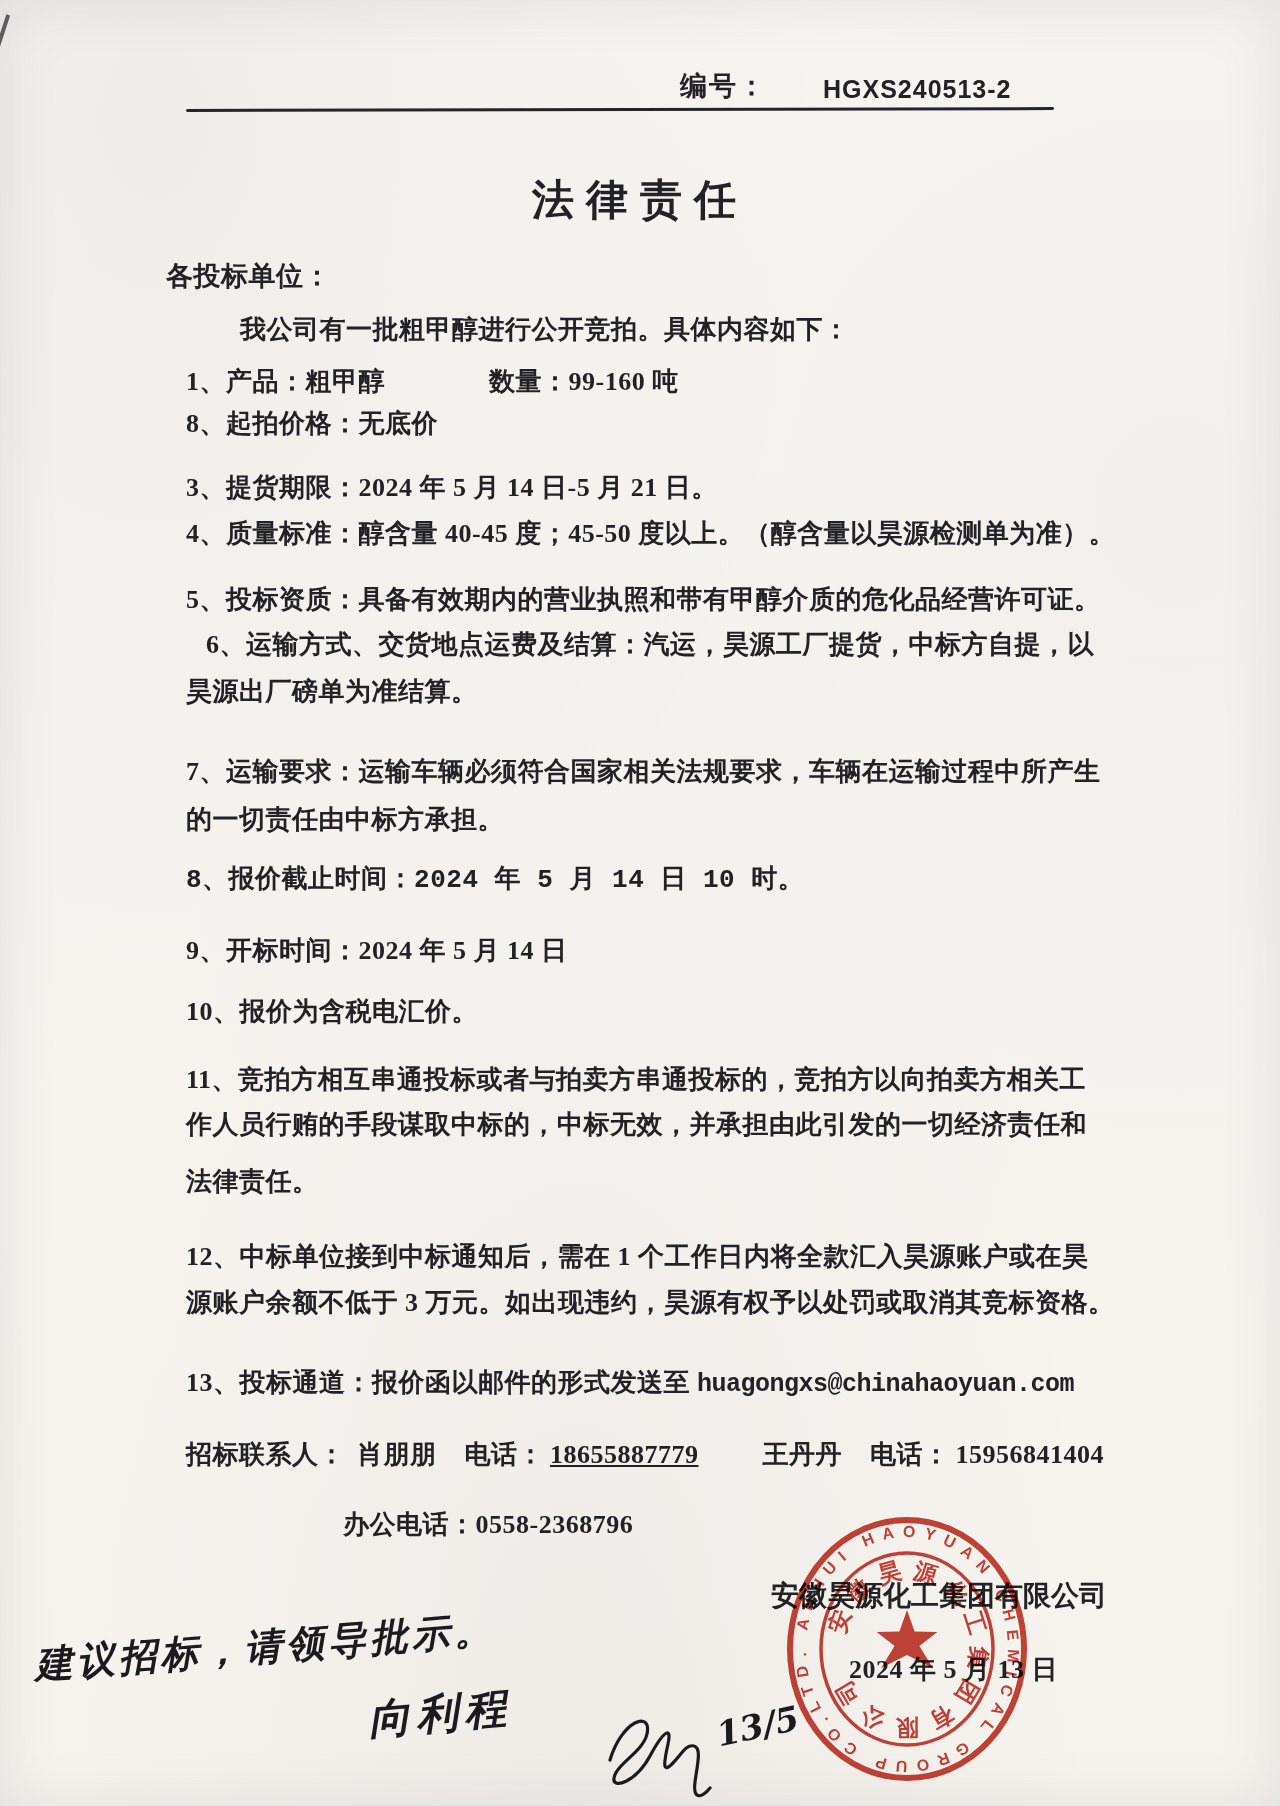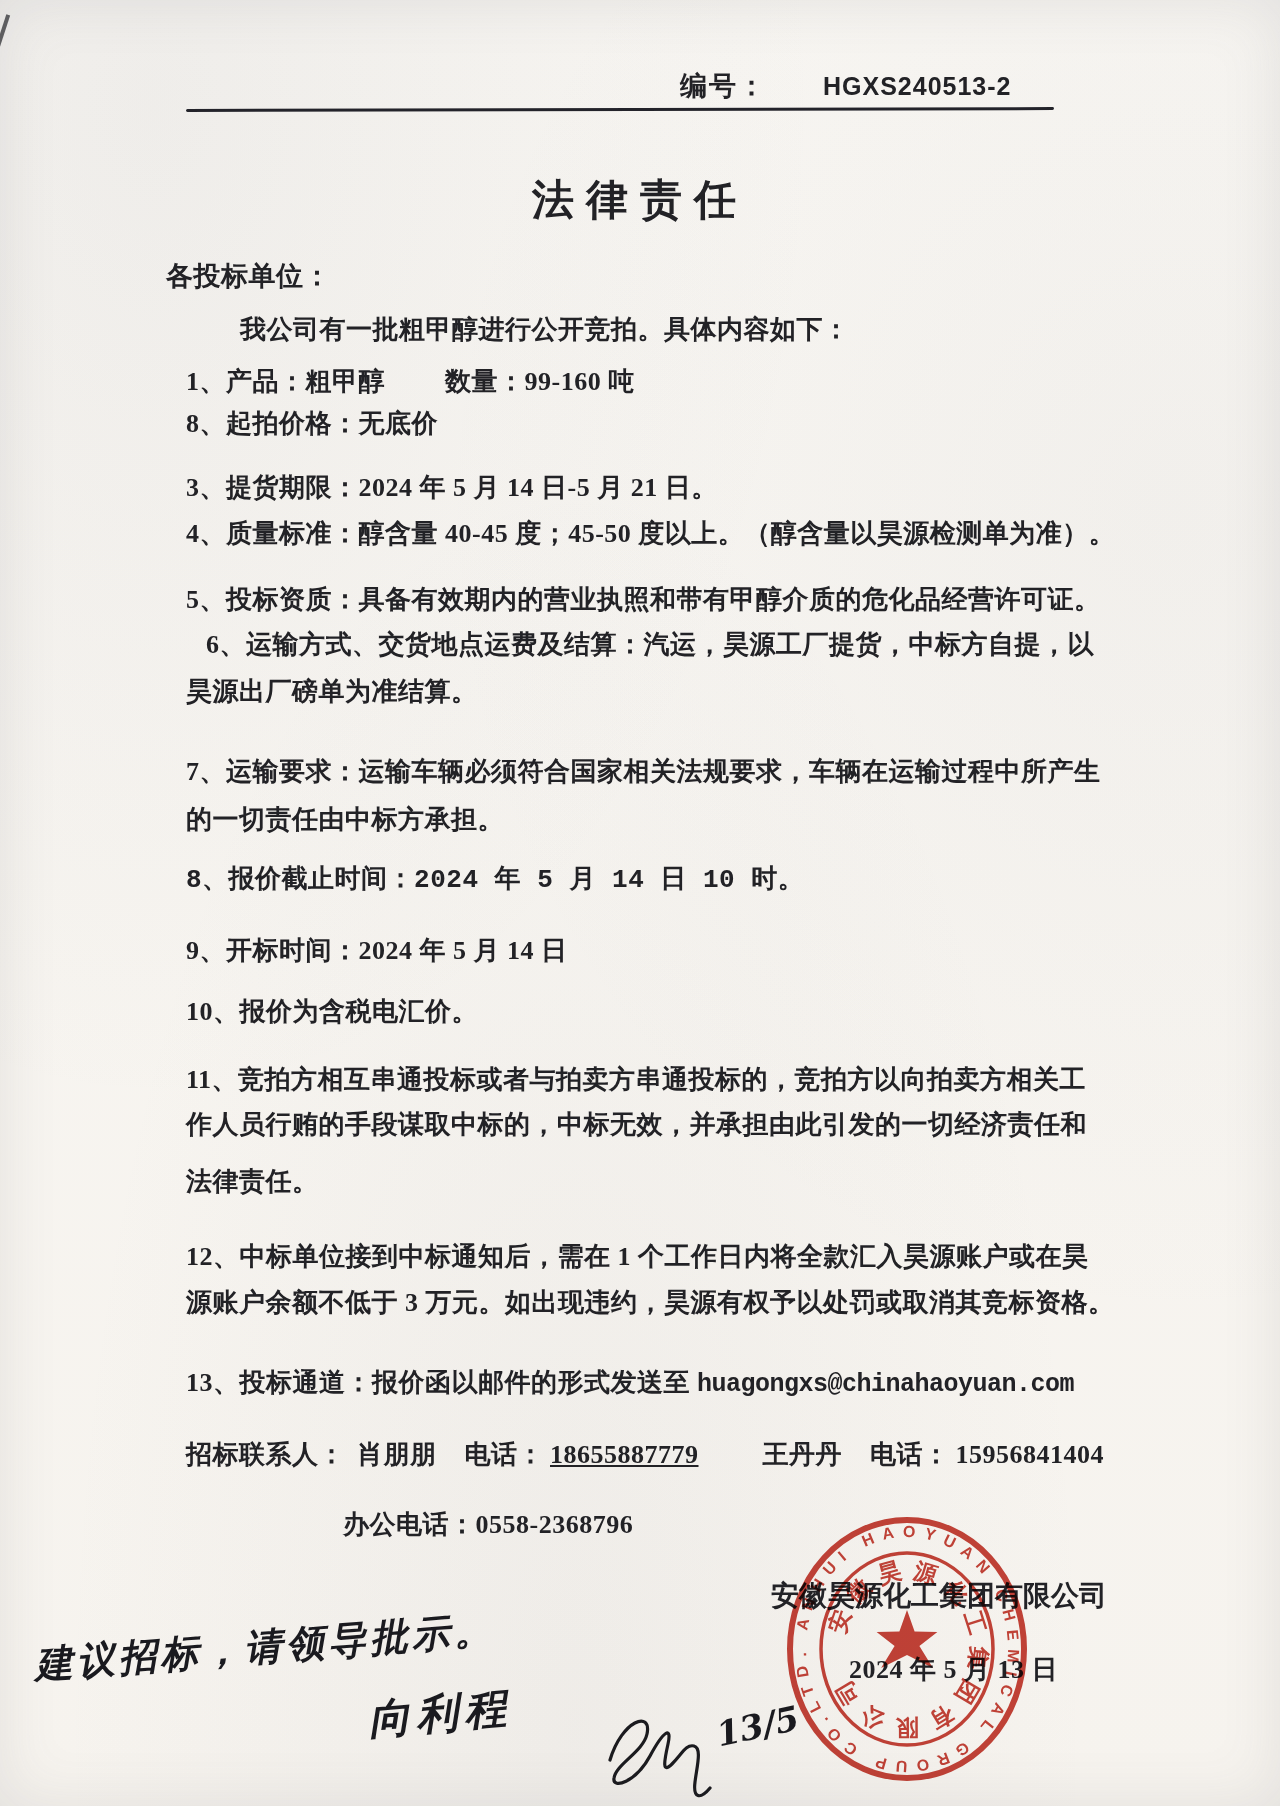--- a/index.html
+++ b/index.html
@@ -12,29 +12,29 @@
     position:relative;width:1280px;height:1806px;overflow:hidden;
     background:
       radial-gradient(ellipse at 12% 6%, rgba(120,120,130,0.07), transparent 42%),
       radial-gradient(ellipse at 92% 28%, rgba(130,130,140,0.05), transparent 45%),
       radial-gradient(ellipse at 45% 96%, rgba(120,120,130,0.06), transparent 52%),
       linear-gradient(#f8f6f2,#f6f3ee);
     box-shadow:inset 0 0 60px rgba(90,90,95,0.12);
     color:#222226;
   }
   .artifact{position:absolute;left:1px;top:14px;width:4px;height:34px;background:#2f2f33;transform:rotate(18deg);opacity:.75;}
-  .header{position:absolute;left:680px;top:68px;display:flex;align-items:center;}
+  .header{position:absolute;left:680px;top:68px;display:flex;align-items:flex-end;}
   .num-label{font-size:27px;font-weight:700;letter-spacing:2px;}
   .num-value{font-family:"Liberation Sans","DejaVu Sans",sans-serif;font-size:25px;font-weight:700;letter-spacing:1px;margin-left:56px;}
   .rule{position:absolute;left:186px;top:108px;width:868px;height:3px;background:#23232a;transform:rotate(-0.12deg);border-radius:2px;}
   .title{position:absolute;left:0;top:172px;width:1280px;text-align:center;font-size:42px;font-weight:700;letter-spacing:12px;}
   .l{position:absolute;left:186px;width:940px;font-size:26px;font-weight:700;letter-spacing:0.5px;line-height:34px;white-space:nowrap;}
   .salutation{left:166px;top:259px;font-size:27px;}
   .intro{left:240px;top:313px;}
-  .i1{top:365px;} .i1 .qty{margin-left:60px;}
+  .i1{top:365px;} .i1 .qty{margin-left:104px;}
   .i2{top:407px;} .i3{top:471px;} .i4{top:517px;} .i5{top:583px;}
   .i6a{top:628px;margin-left:20px;} .i6b{top:675px;}
   .i7a{top:755px;} .i7b{top:803px;}
   .i8{top:863px;font-family:Liberation Mono, monospace;} .i9{top:934px;} .i10{top:995px;}
   .i11a{top:1063px;} .i11b{top:1108px;} .i11c{top:1165px;}
   .i12a{top:1240px;} .i12b{top:1286px;}
   .i13{top:1366px;}
   .email{font-family:"Liberation Mono","DejaVu Sans Mono",monospace;font-size:25px;font-weight:700;letter-spacing:-0.5px;}
   .contacts{top:1438px;}
   .contacts .p1{margin-left:12px;}

